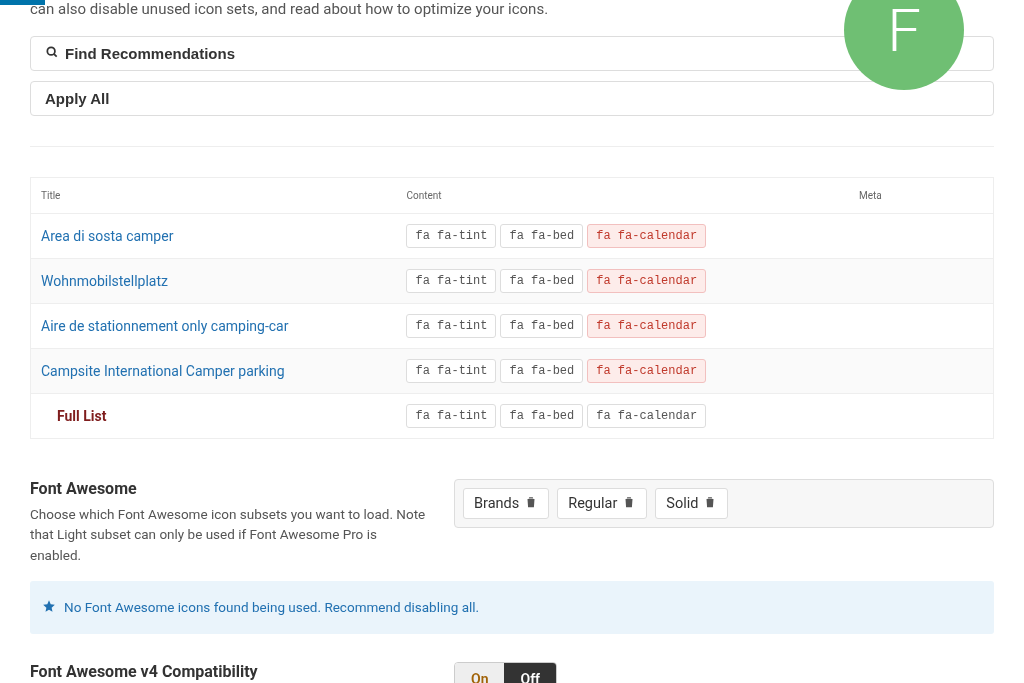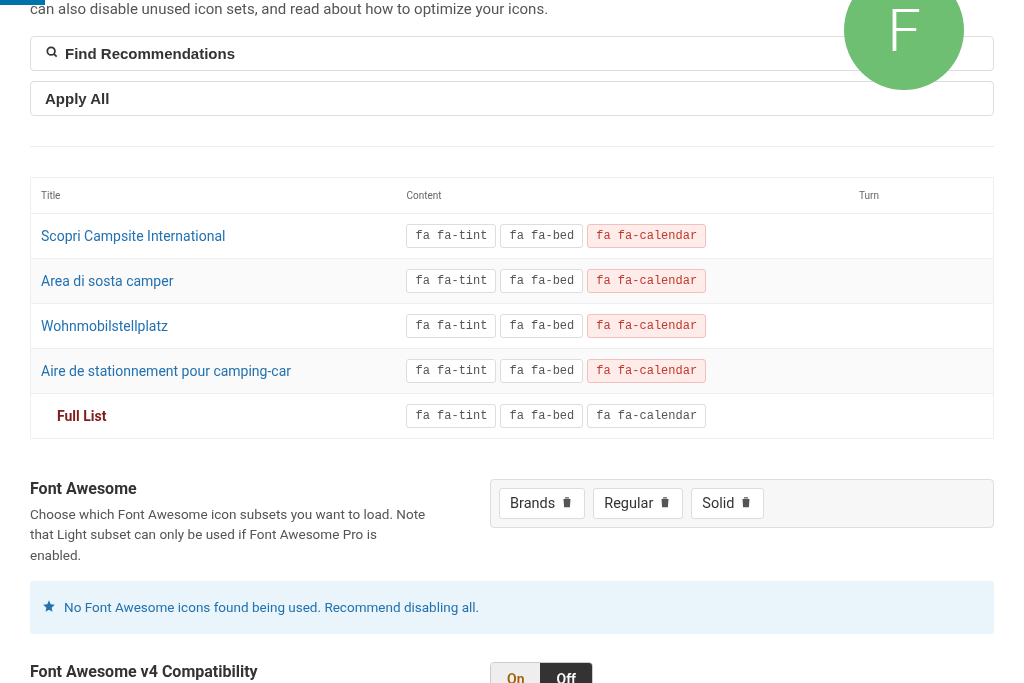--- a/index.html
+++ b/index.html
@@ -87,21 +87,21 @@
     font-size:12px;
     color:#555;
     margin-right:4px;
     white-space:nowrap;
   }
   .tag.bad {
     border-color:#f2c0bf;
     background:#fdecea;
     color:#c0392b;
   }
-  .section { margin-top:40px; display:flex; gap:60px; align-items:flex-start; }
+  .section { margin-top:40px; display:flex; gap:24px; align-items:flex-start; }
   .section-left { width:400px; flex-shrink:0; }
   .section-right { flex:1; }
   .sect-title { font-weight:700; font-size:16px; margin-bottom:6px; }
   .sect-desc { color:#555; font-size:13.5px; line-height:1.5; }
   .chip-box {
     border:1px solid #ddd;
     background:#f7f7f7;
     border-radius:4px;
     padding:8px;
     display:flex;
@@ -172,41 +172,41 @@
 
   <div class="big-circle">F</div>
 
   <div class="hr"></div>
 
   <table class="rec">
     <thead>
       <tr>
         <th style="width:38%">Title</th>
         <th style="width:47%">Content</th>
-        <th style="width:15%">Turn</th>
+        <th style="width:15%">Meta</th>
       </tr>
     </thead>
     <tbody id="rows">
         <tr>
-          <td><a href="#" class="title-link">Scopri Campsite International</a></td>
-          <td><span class="tag">fa fa-tint</span><span class="tag">fa fa-bed</span><span class="tag bad">fa fa-calendar</span></td>
-          <td></td>
-        </tr>
-        <tr>
           <td><a href="#" class="title-link">Area di sosta camper</a></td>
           <td><span class="tag">fa fa-tint</span><span class="tag">fa fa-bed</span><span class="tag bad">fa fa-calendar</span></td>
           <td></td>
         </tr>
         <tr>
           <td><a href="#" class="title-link">Wohnmobilstellplatz</a></td>
           <td><span class="tag">fa fa-tint</span><span class="tag">fa fa-bed</span><span class="tag bad">fa fa-calendar</span></td>
           <td></td>
         </tr>
         <tr>
-          <td><a href="#" class="title-link">Aire de stationnement pour camping-car</a></td>
+          <td><a href="#" class="title-link">Aire de stationnement only camping-car</a></td>
+          <td><span class="tag">fa fa-tint</span><span class="tag">fa fa-bed</span><span class="tag bad">fa fa-calendar</span></td>
+          <td></td>
+        </tr>
+        <tr>
+          <td><a href="#" class="title-link">Campsite International Camper parking</a></td>
           <td><span class="tag">fa fa-tint</span><span class="tag">fa fa-bed</span><span class="tag bad">fa fa-calendar</span></td>
           <td></td>
         </tr>
         <tr>
           <td><span class="full-list">Full List</span></td>
           <td><span class="tag">fa fa-tint</span><span class="tag">fa fa-bed</span><span class="tag">fa fa-calendar</span></td>
           <td></td>
         </tr>
       </tbody>
   </table>

